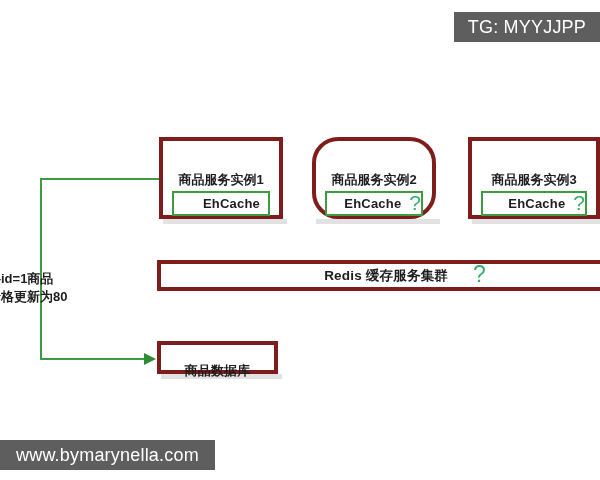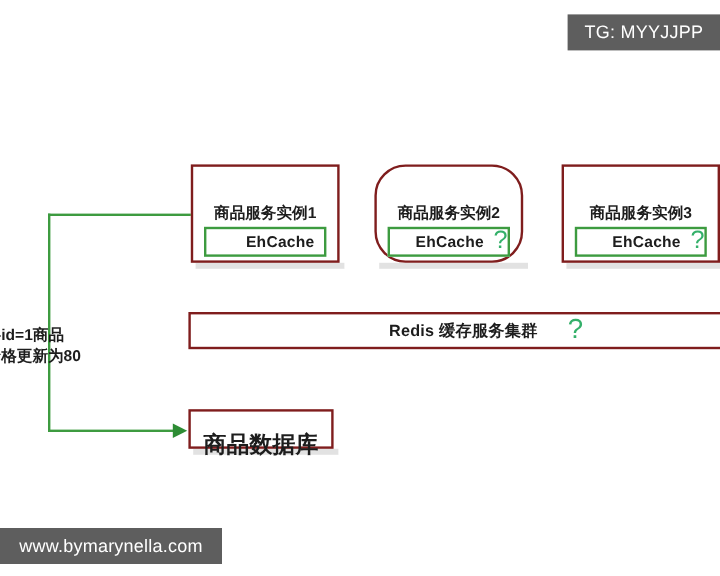--- a/index.html
+++ b/index.html
@@ -19,41 +19,41 @@
   }
 
   
   .wm {
     position: absolute;
     background: #5e5e5e;
     color: #ffffff;
     display: flex;
     align-items: center;
     justify-content: center;
-    font-size: 15px;
+    font-size: 18px;
     letter-spacing: 0.2px;
     white-space: nowrap;
   }
   #wm-tg {
     right: 0px;
     top: 12px;
     height: 30px;
     padding: 0 14px;
   }
   #wm-site {
     left: 0px;
     top: 440px;
     height: 30px;
     padding: 0 16px;
   }
 
   
   .gbox {
     position: absolute;
-    border: 2px solid #7f1d1d;
+    border: 4px solid #7f1d1d;
     background: #ffffff;
     box-sizing: border-box;
   }
   .shadow {
     position: absolute;
     background: #d8d8d8;
     opacity: .75;
   }
 
   .inst {
@@ -127,21 +127,21 @@
   #db {
     left: 157px;
     top: 341px;
     width: 121px;
     height: 33px;
     display: flex;
     align-items: center;
     justify-content: center;
   }
   #db-sh { left: 161px; top: 374px; width: 121px; height: 5px; }
-  #db .cache-label { font-size: 19px; margin-top: 27px; }
+  #db .cache-label { font-size: 13px; margin-top: 27px; }
 
   
   .line {
     position: absolute;
     background: #3d9b40;
   }
   #v-main   { left: 40px;  top: 178px; width: 2px;  height: 182px; }
   #h-top    { left: 40px;  top: 178px; width: 120px; height: 2px; }
   #h-bottom { left: 40px;  top: 358px; width: 113px; height: 2px; }
 

